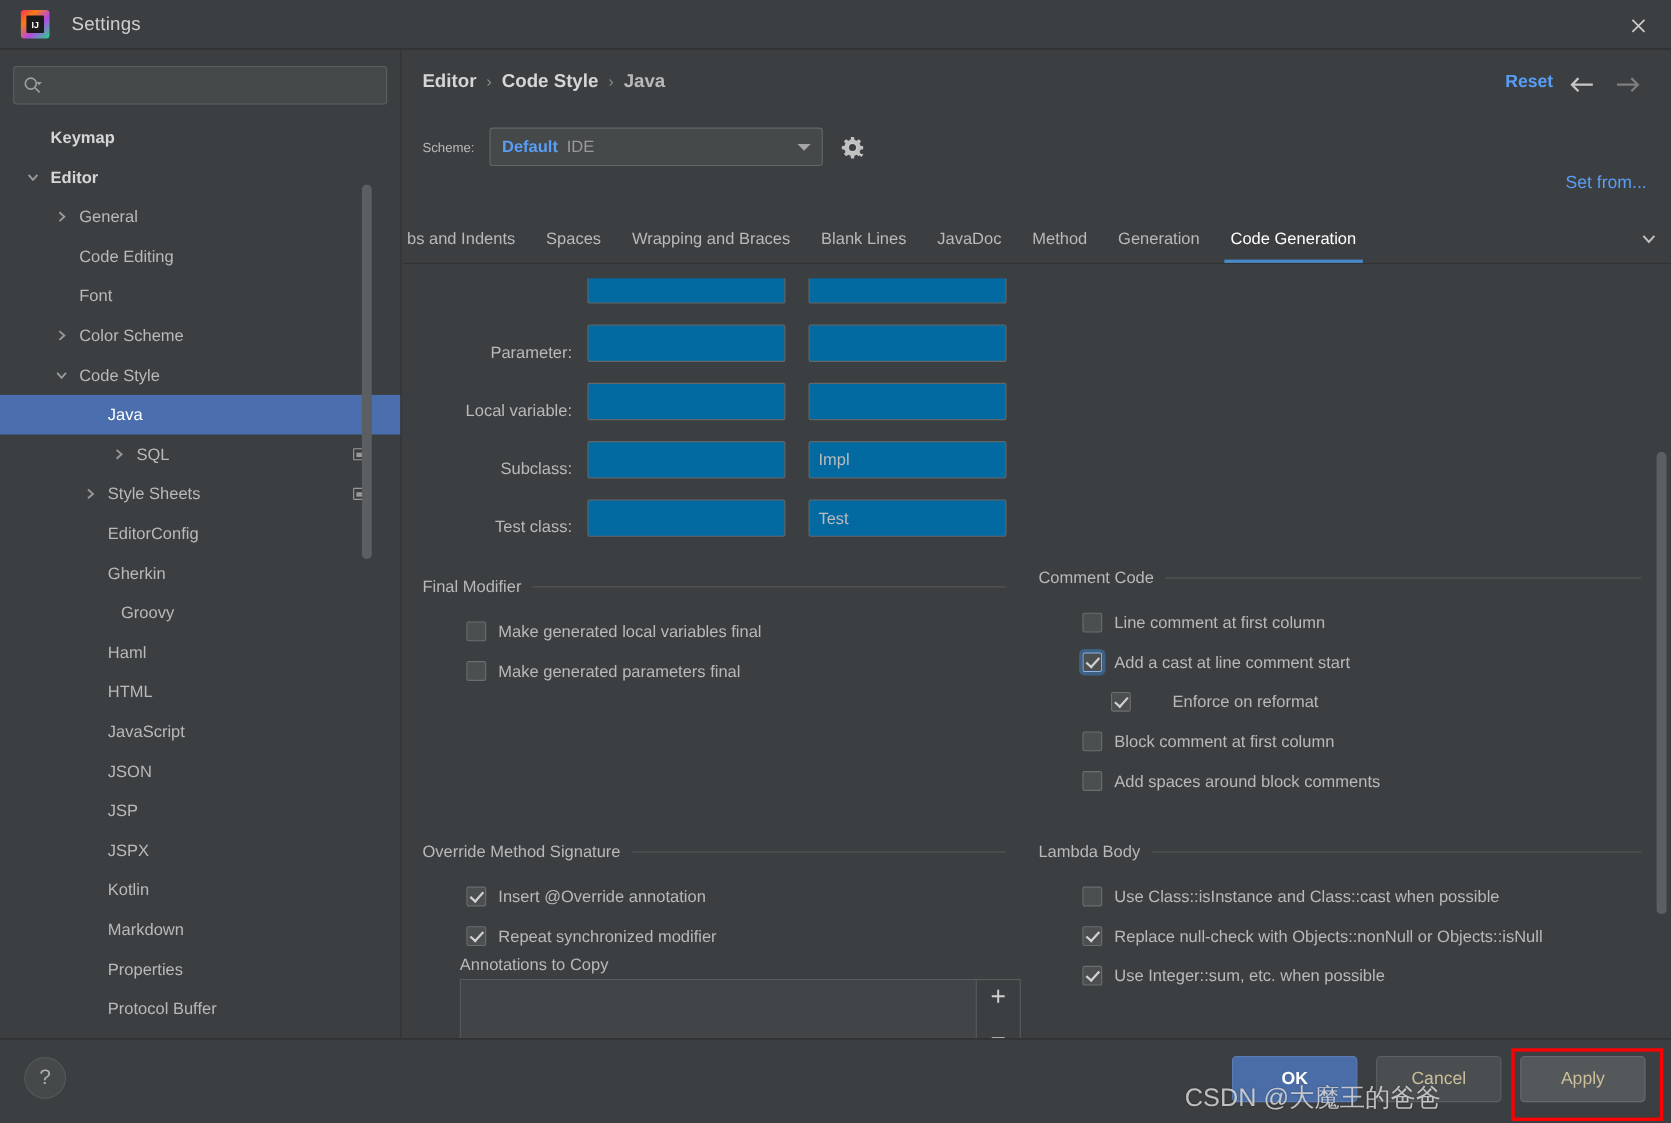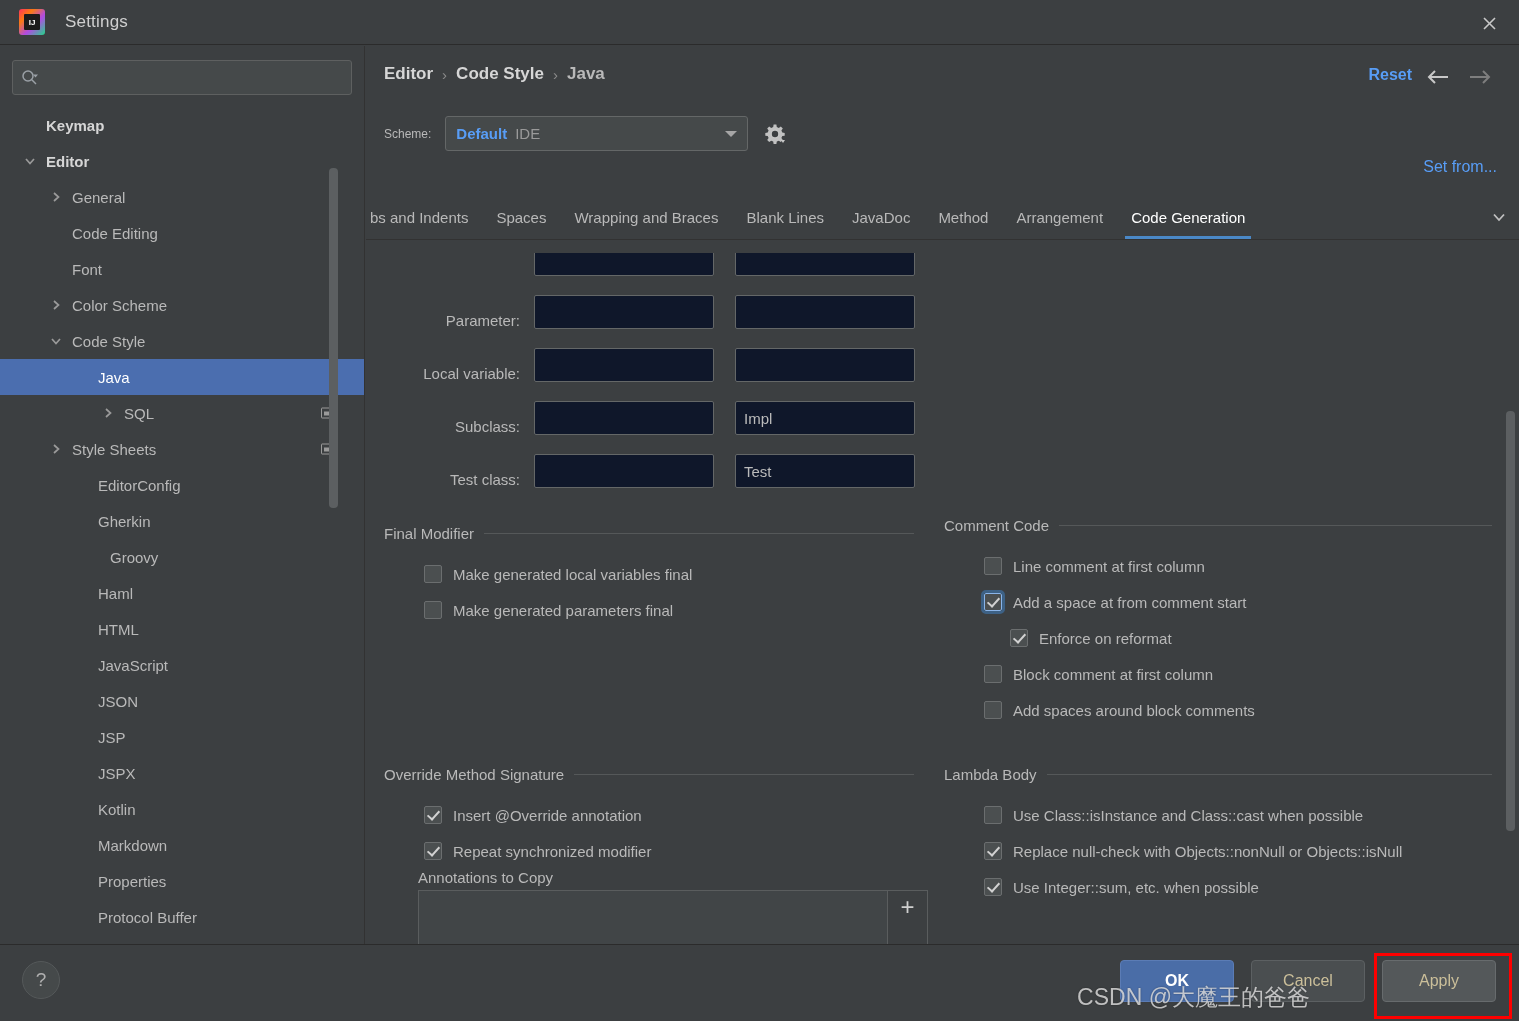--- a/index.html
+++ b/index.html
@@ -167,21 +167,21 @@
 
   .field-grid { position: absolute; left: 0; top: -18px; }
   .field-row {
     display: flex; align-items: flex-end; height: 53px;
   }
   .field-label {
     width: 168px; text-align: right; padding-right: 14px;
     font-size: 15px; color: #b9b9b9;
   }
   .tf {
-    width: 180px; height: 34px; background: #0f172a;
+    width: 180px; height: 34px; background: #0369a1;
     border: 1px solid #646767; border-radius: 2px;
     color: #bbbbbb; font-size: 15px; padding: 0 8px;
     font-family: "Liberation Sans", sans-serif; outline: none;
   }
   .tf + .tf { margin-left: 21px; }
   .clip-top {
     position: absolute; left: 0; top: 0; width: 1153px; height: 12px;
     background: #3c3f41; z-index: 5;
   }
 
@@ -191,21 +191,21 @@
     display: flex; align-items: center; font-size: 15px; color: #b9b9b9;
     white-space: nowrap;
   }
   .sec-title .rule {
     flex: 1; height: 1px; background: #555859; margin-left: 10px;
   }
   .cb-row {
     display: flex; align-items: center; height: 36px;
     font-size: 15px; color: #b9b9b9; cursor: pointer;
   }
-  .cb-row.indent1 { padding-left: 40px; }
+  .cb-row.indent1 { padding-left: 40px; gap: 27px; }
   .cb-row.indent0 { padding-left: 40px; }
   .cbx {
     width: 18px; height: 18px; border: 1px solid #6b6e6f; border-radius: 2px;
     background: #4b4f50; margin-right: 11px; flex: 0 0 auto;
     position: relative;
   }
   .cbx.checked::after {
     content: ""; position: absolute; left: 5px; top: 1px;
     width: 5px; height: 10px; border: solid #d2d2d2;
     border-width: 0 2px 2px 0; transform: rotate(42deg);
@@ -376,21 +376,21 @@
         </div>
         <div class="tree-row" style="padding-left: 100px;">
           <span class="arrow">
             <svg width="12" height="12" viewBox="0 0 12 12">
               <path d="M4 2 L8.5 6 L4 10" stroke="currentColor" stroke-width="1.7" fill="none"></path>
             </svg>
           </span>
           <span class="lbl" style="margin-left: 8px;">SQL</span>
           <span class="badge"></span>
         </div>
-        <div class="tree-row" style="padding-left: 48px;">
+        <div class="tree-row" style="padding-left: 74px;">
           <span class="arrow">
             <svg width="12" height="12" viewBox="0 0 12 12">
               <path d="M4 2 L8.5 6 L4 10" stroke="currentColor" stroke-width="1.7" fill="none"></path>
             </svg>
           </span>
           <span class="lbl" style="margin-left: 8px;">Style Sheets</span>
           <span class="badge"></span>
         </div>
         <div class="tree-row" style="padding-left: 74px;">
           <span class="arrow none">
@@ -554,21 +554,21 @@
         <div class="tab">
           <span>Blank Lines</span>
         </div>
         <div class="tab">
           <span>JavaDoc</span>
         </div>
         <div class="tab">
           <span>Method</span>
         </div>
         <div class="tab">
-          <span>Arrangement</span>
+          <span>Generation</span>
         </div>
         <div class="tab active">
           <span>Code Generation</span>
         </div>
         <div class="tabs-more">
           <svg width="16" height="16" viewBox="0 0 16 16">
             <path d="M3 5.5 L8 11 L13 5.5" stroke="currentColor" stroke-width="1.8" fill="none"></path>
           </svg>
         </div>
       </div>
@@ -629,21 +629,21 @@
             <span>Comment Code</span>
             <span class="rule"></span>
           </div>
           <div id="cc-opts" style="margin-top:14px;">
               <div class="cb-row indent0">
                 <span class="cbx"></span>
                 <span>Line comment at first column</span>
               </div>
               <div class="cb-row indent0">
                 <span class="cbx checked focus"></span>
-                <span>Add a space at from comment start</span>
+                <span>Add a cast at line comment start</span>
               </div>
               <div class="cb-row indent1" style="padding-left: 66px;">
                 <span class="cbx checked"></span>
                 <span>Enforce on reformat</span>
               </div>
               <div class="cb-row indent0">
                 <span class="cbx"></span>
                 <span>Block comment at first column</span>
               </div>
               <div class="cb-row indent0">

